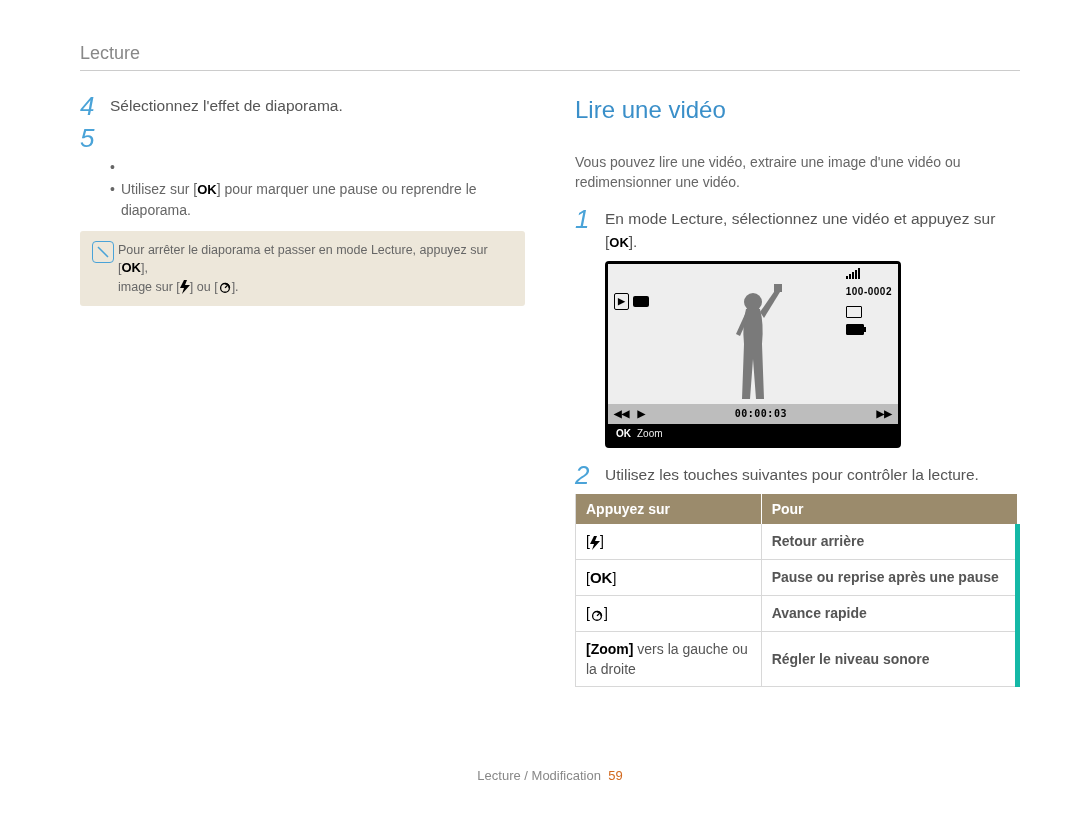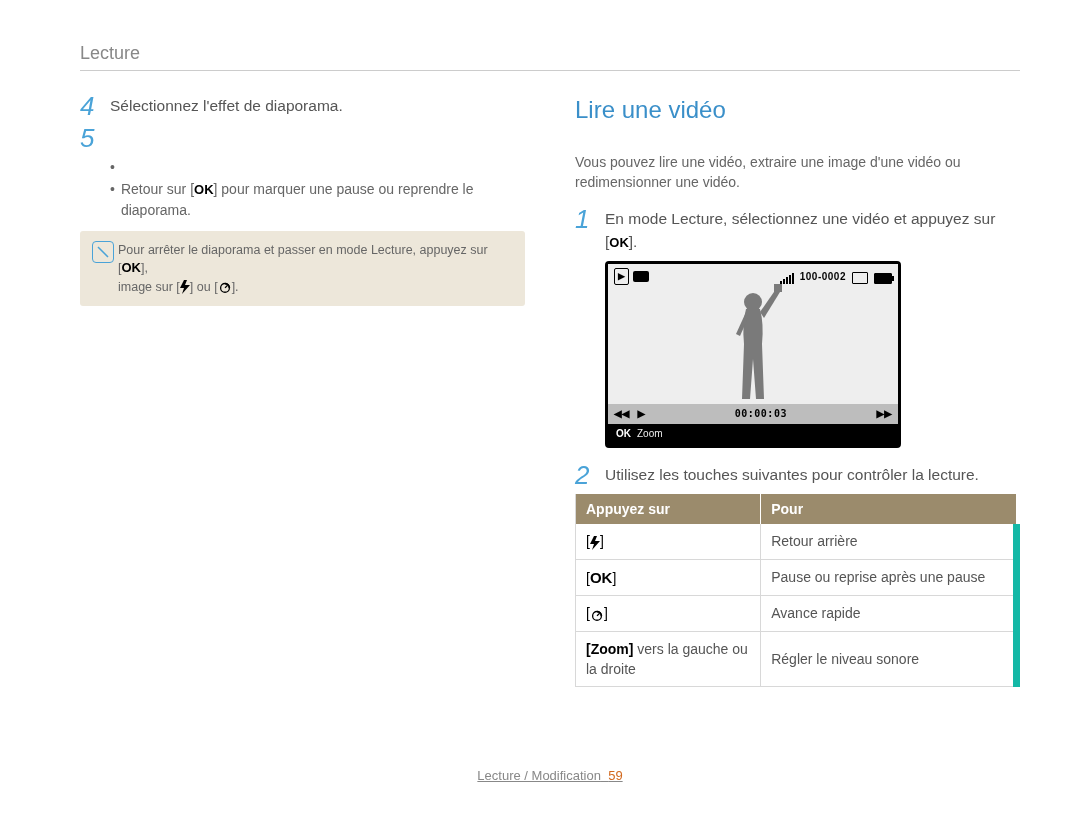--- a/index.html
+++ b/index.html
@@ -121,21 +121,21 @@
       position: absolute;
       top: 4px; left: 6px; right: 6px;
       display: flex;
       justify-content: space-between;
       align-items: center;
       font-size: 10px;
       color: #000;
       font-weight: bold;
     }
     .lcd-top-left { display: flex; gap: 4px; align-items: center; }
-    .lcd-top-right { display: flex; gap: 6px; align-items: flex-end; letter-spacing: 0.5px; }
+    .lcd-top-right { display: flex; gap: 6px; align-items: flex-start; letter-spacing: 0.5px; flex-direction: column; }
     .lcd-icon-box {
       border: 1.5px solid #000;
       padding: 1px 3px;
       font-size: 9px;
       border-radius: 2px;
     }
     .lcd-cam {
       width: 16px; height: 11px;
       background: #000;
       border-radius: 2px;
@@ -227,36 +227,36 @@
       vertical-align: middle;
     }
     table.controls tr:last-child td {
       border-bottom: 1px solid #d8d8d8;
     }
     table.controls td:first-child, table.controls th:first-child {
       border-left: 1px solid #d8d8d8;
       width: 42%;
     }
     table.controls td:last-child {
-      border-right: 7px solid #14b8a6;
+      border-right: 5px solid #14b8a6;
+      font-weight: bold;
     }
     .tbl-icon {
       display: inline-flex;
       align-items: center;
       justify-content: center;
       font-size: 15px;
       color: #000;
       font-weight: bold;
     }
     .footer {
       text-align: center;
       color: #888;
       font-size: 13px;
       margin-top: 80px;
-      text-decoration: underline;
     }
     .footer .pageno {
       color: #d2691e;
     }
     svg.flash-icon {
       width: 10px; height: 14px;
       vertical-align: middle;
       fill: #000;
     }
     svg.timer-icon {
@@ -286,21 +286,21 @@
       <div class="step-num">5</div>
     </div>
 
     <div class="sublist">
       <div class="sublist-item">
         <span class="bullet">•</span>
       </div>
       <div class="sublist-item">
         <span class="bullet">•</span>
         <span>
-          <span>Retour sur [</span><span class="ok-inline">OK</span><span>] pour marquer une pause ou reprendre le diaporama.</span>
+          <span>Utilisez sur [</span><span class="ok-inline">OK</span><span>] pour marquer une pause ou reprendre le diaporama.</span>
         </span>
       </div>
     </div>
 
     <div class="note">
       <div class="note-icon">
         <svg width="14" height="14" viewBox="0 0 14 14">
             <line x1="2" y1="2" x2="12" y2="12" stroke="#4aa3d8" stroke-width="1.5"></line>
             <rect x="2" y="2" width="10" height="10" fill="none" stroke="none"></rect>
           </svg>

